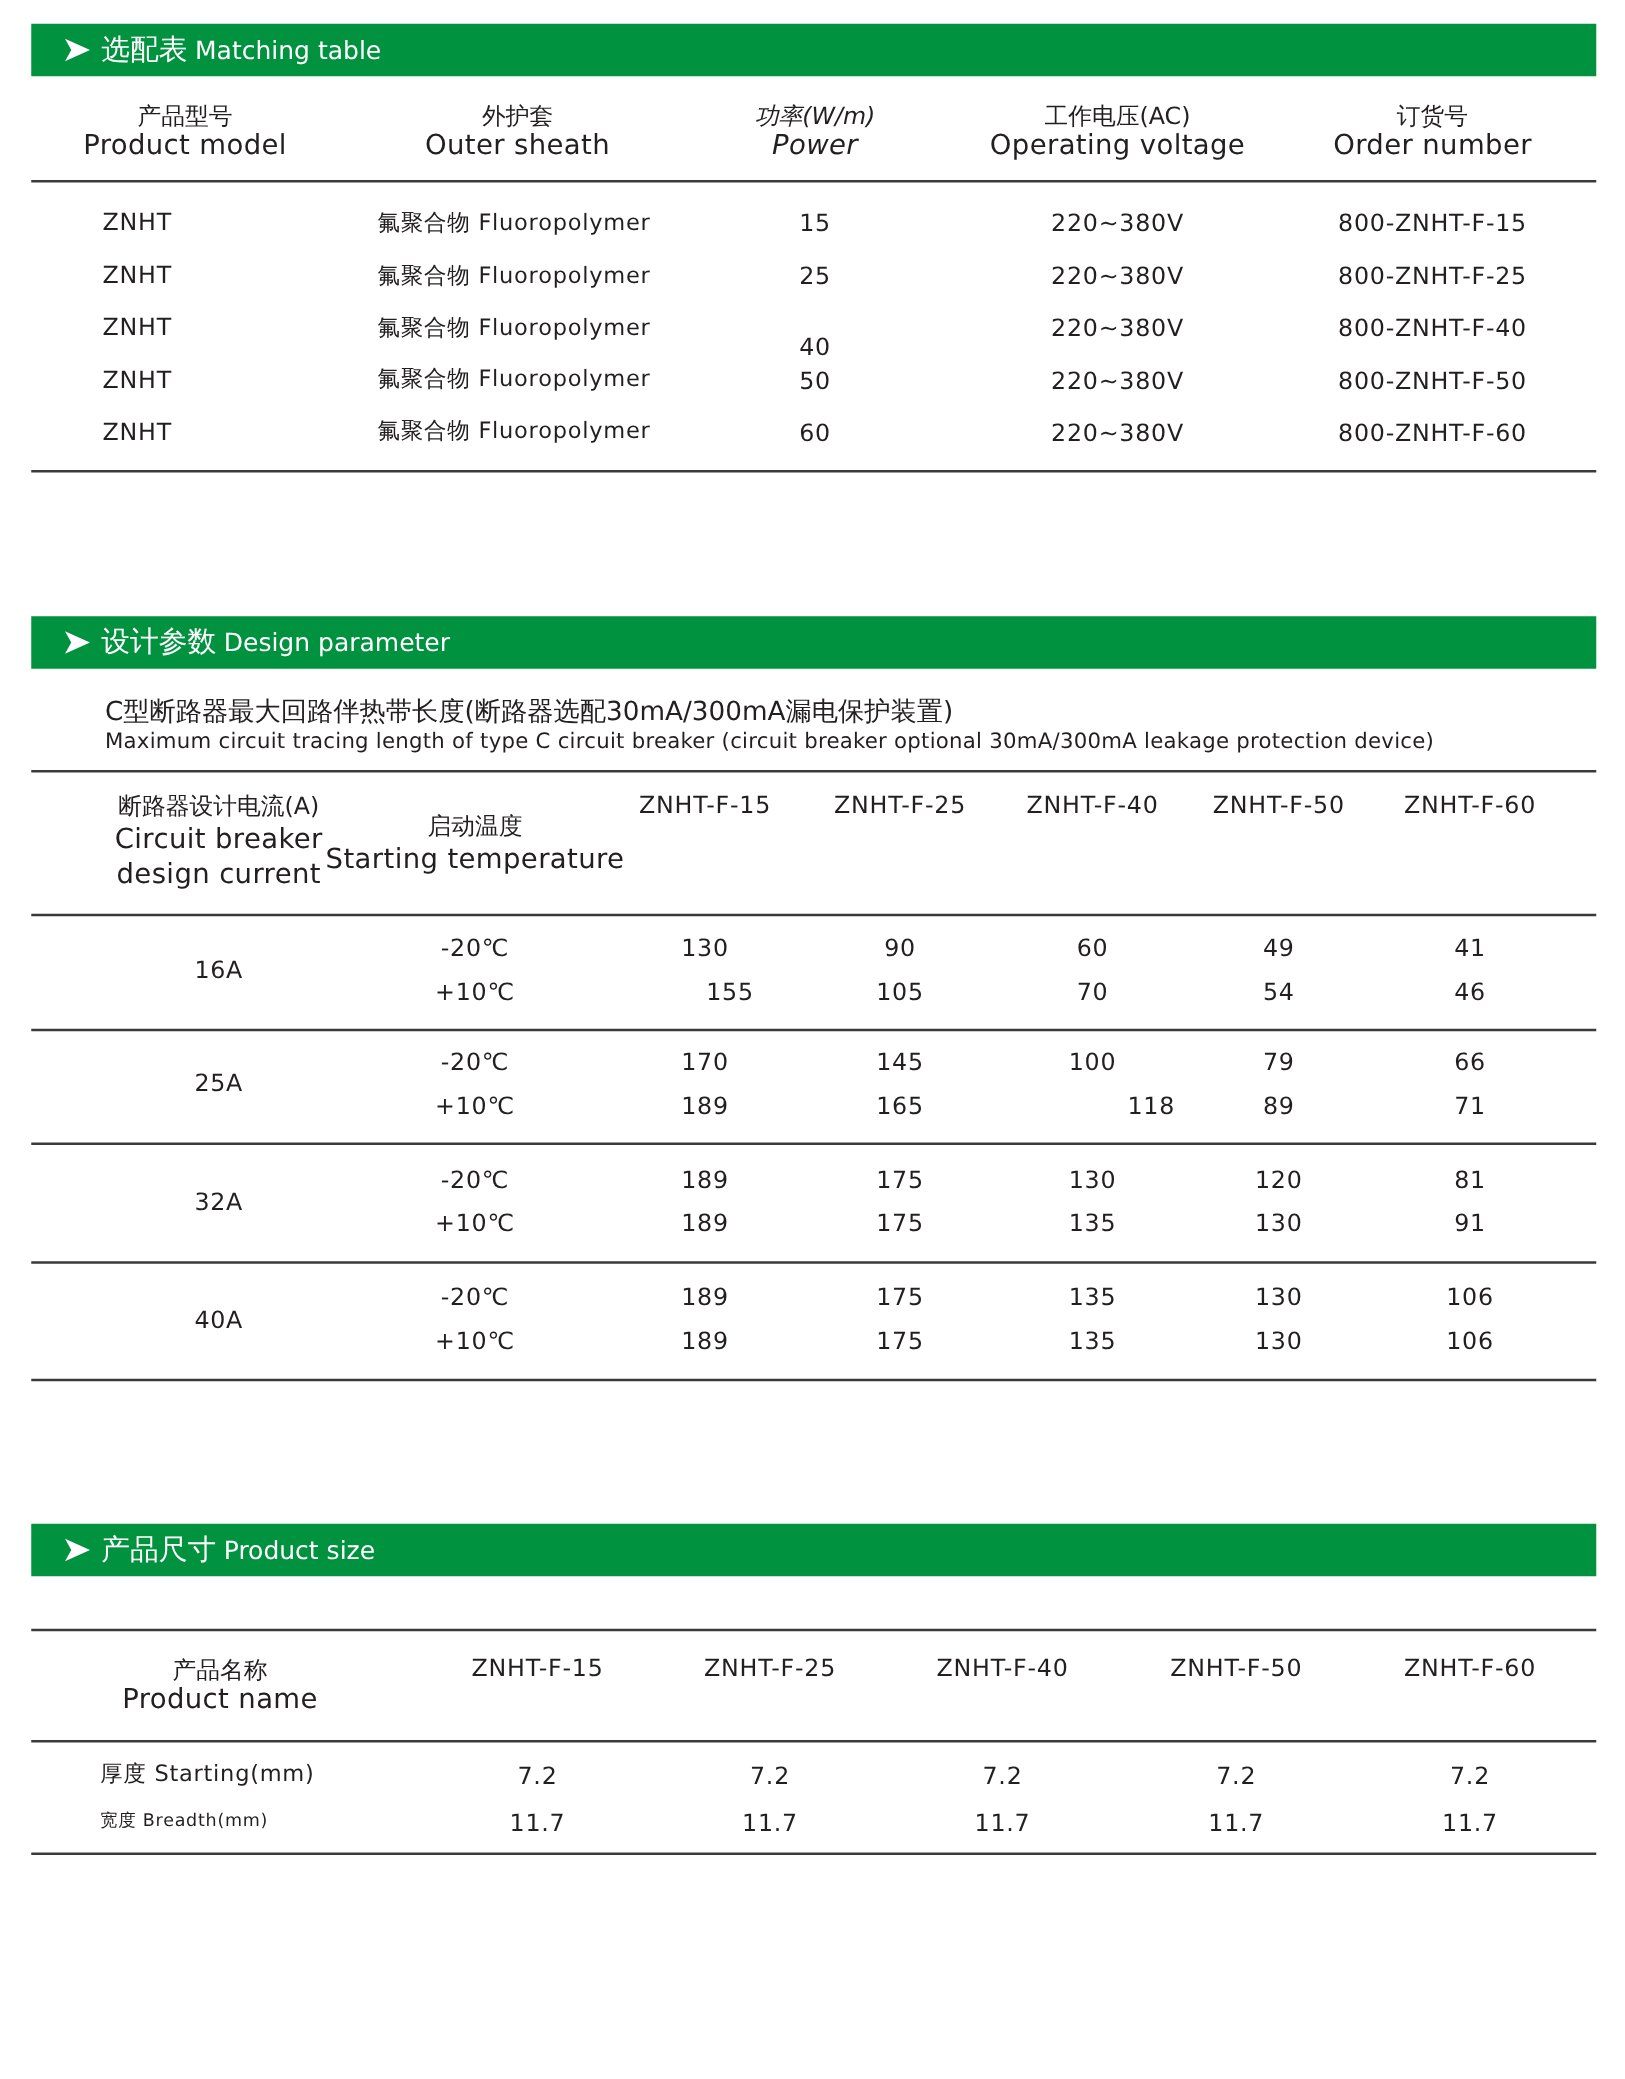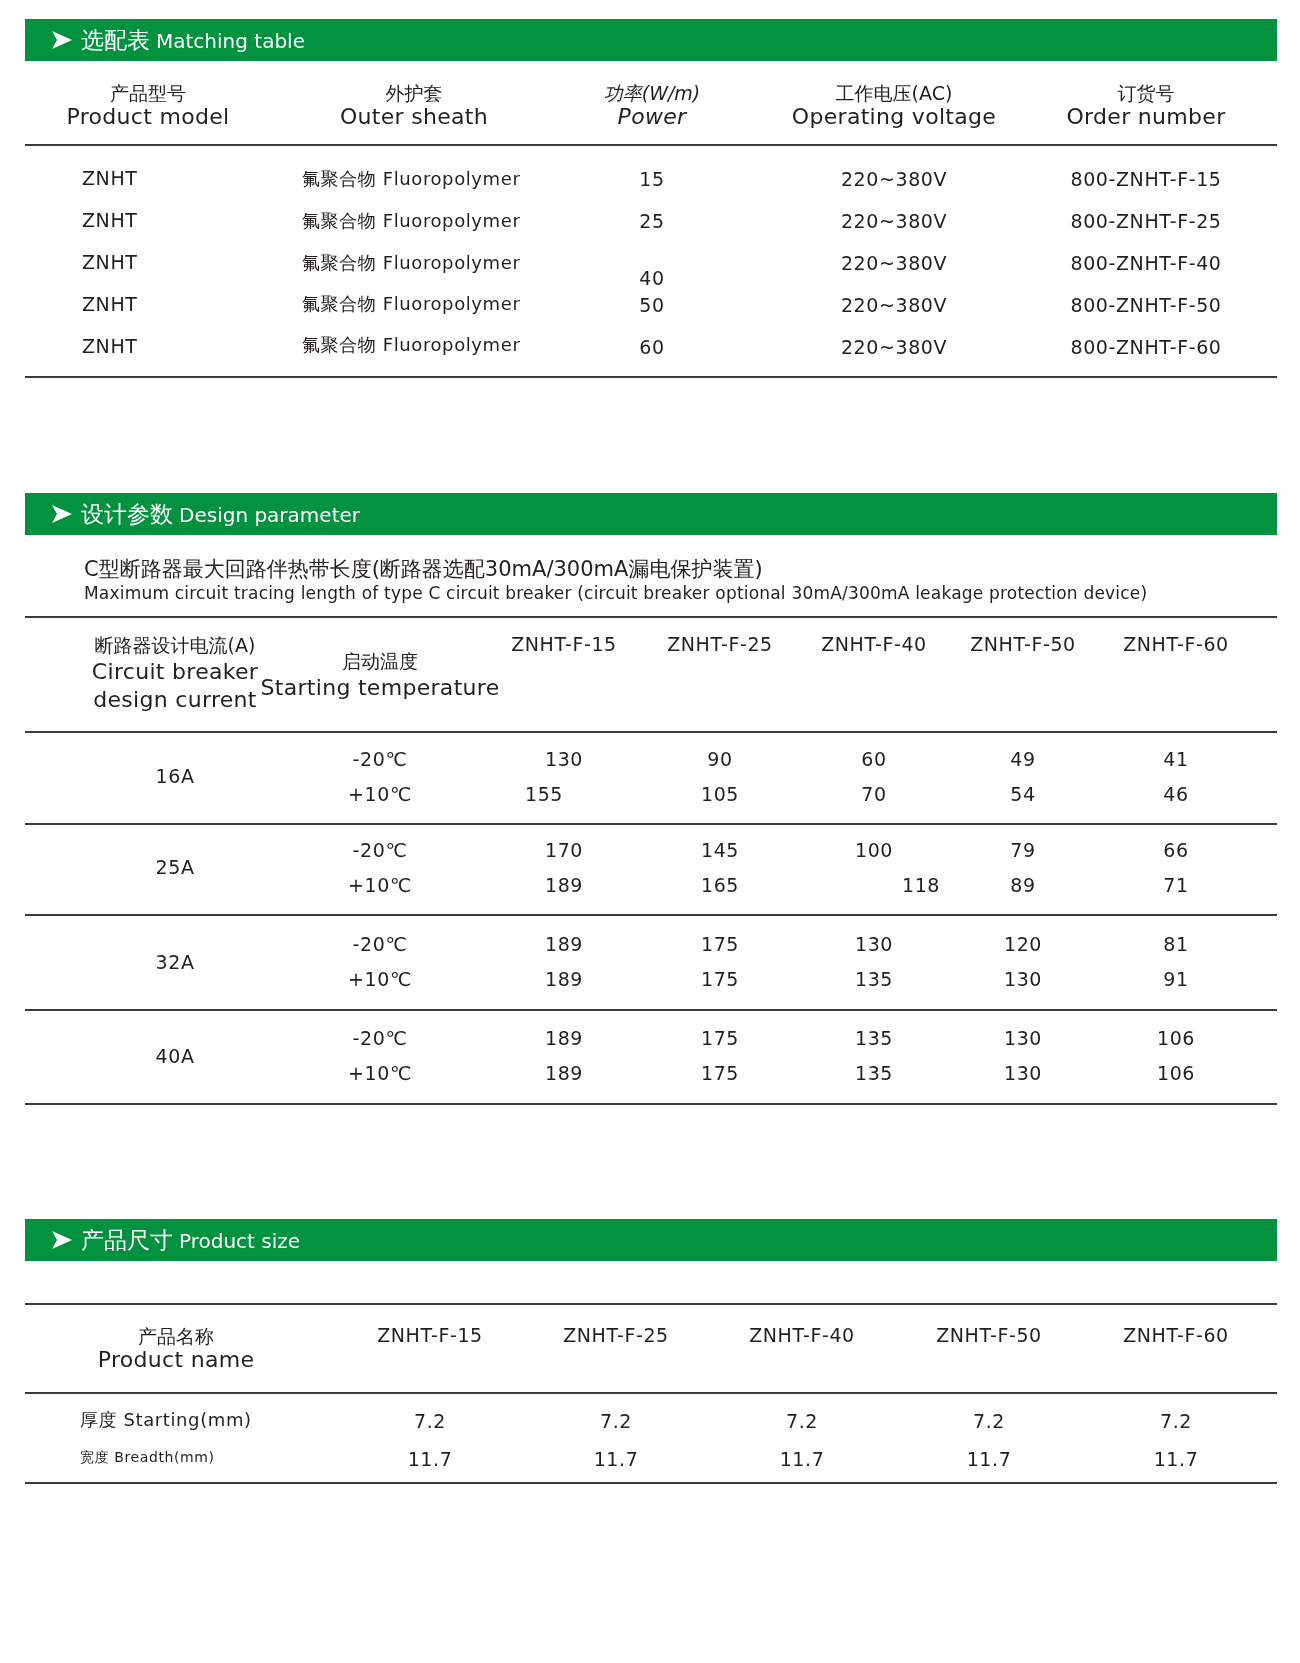--- a/index.html
+++ b/index.html
@@ -123,21 +123,21 @@
 
   <div>
     <div class="c cell" style="left:175px;top:764px;">16A</div>
     <div class="c cell" style="left:380px;top:747px;">-20℃</div>
     <div class="c cell" style="left:380px;top:782px;">+10℃</div>
     <div class="c cell" style="left:564px;top:747px;">130</div>
     <div class="c cell" style="left:720px;top:747px;">90</div>
     <div class="c cell" style="left:874px;top:747px;">60</div>
     <div class="c cell" style="left:1023px;top:747px;">49</div>
     <div class="c cell" style="left:1176px;top:747px;">41</div>
-    <div class="c cell" style="left:544px;top:782px;">155</div>
+    <div class="c cell" style="left:584px;top:782px;">155</div>
     <div class="c cell" style="left:720px;top:782px;">105</div>
     <div class="c cell" style="left:874px;top:782px;">70</div>
     <div class="c cell" style="left:1023px;top:782px;">54</div>
     <div class="c cell" style="left:1176px;top:782px;">46</div>
   </div>
   <div class="rule" style="top:823px;"></div>
 
   <div>
     <div class="c cell" style="left:175px;top:855px;">25A</div>
     <div class="c cell" style="left:380px;top:838px;">-20℃</div>

